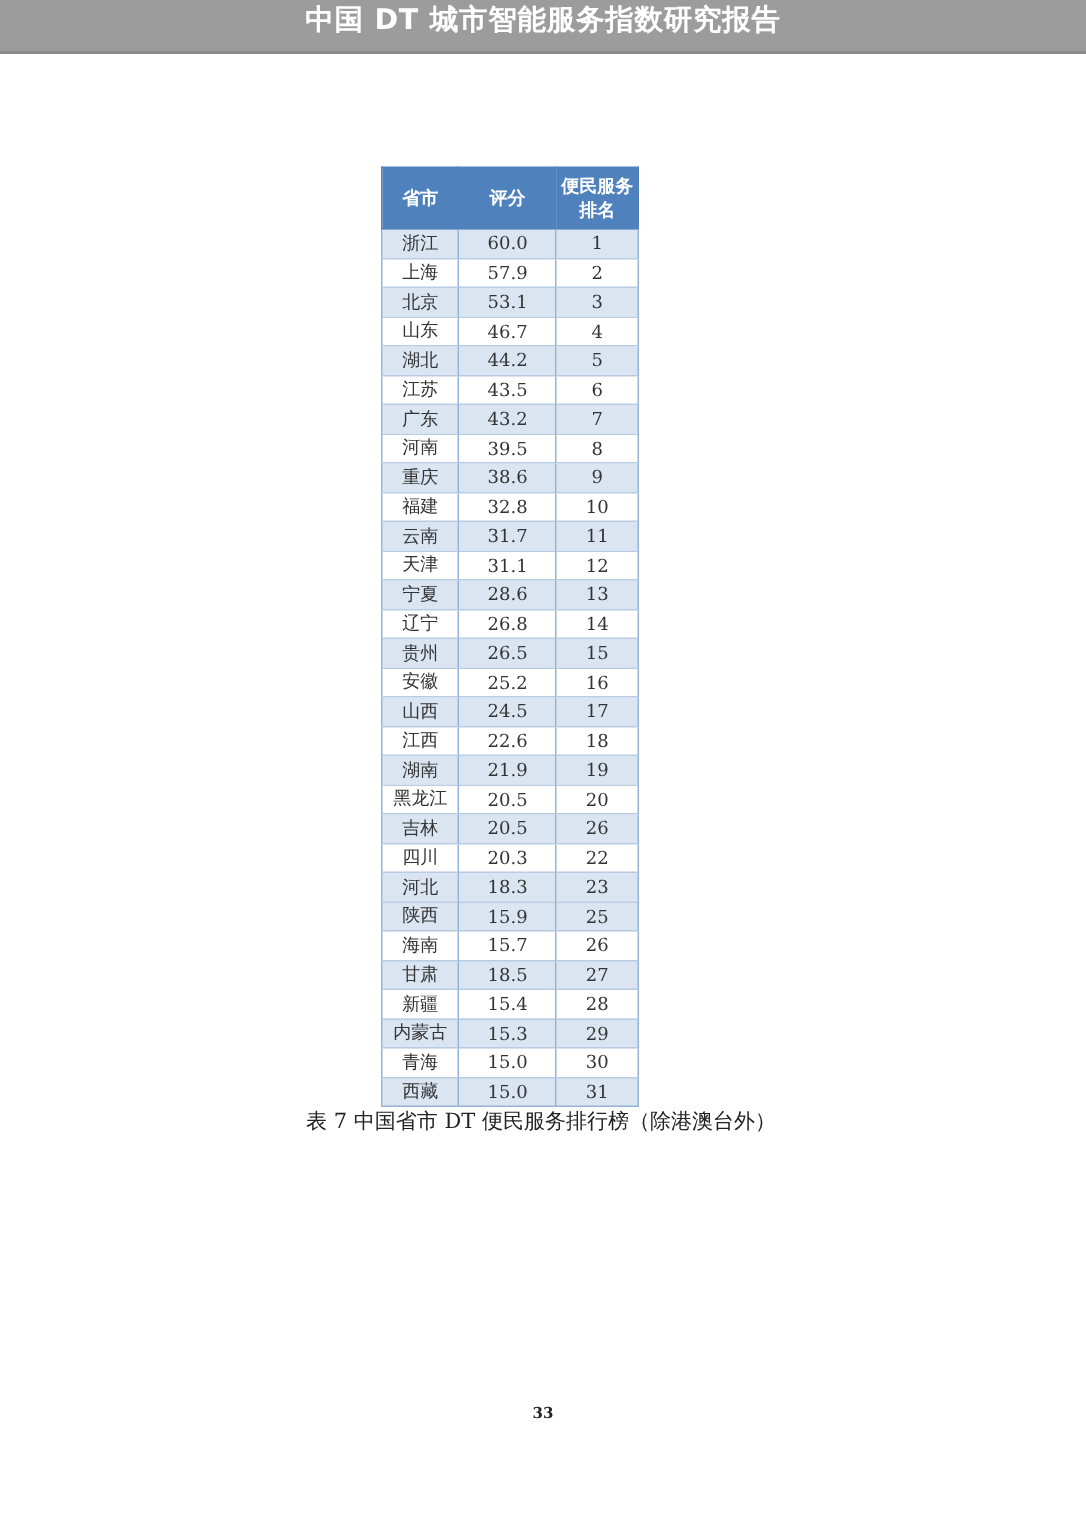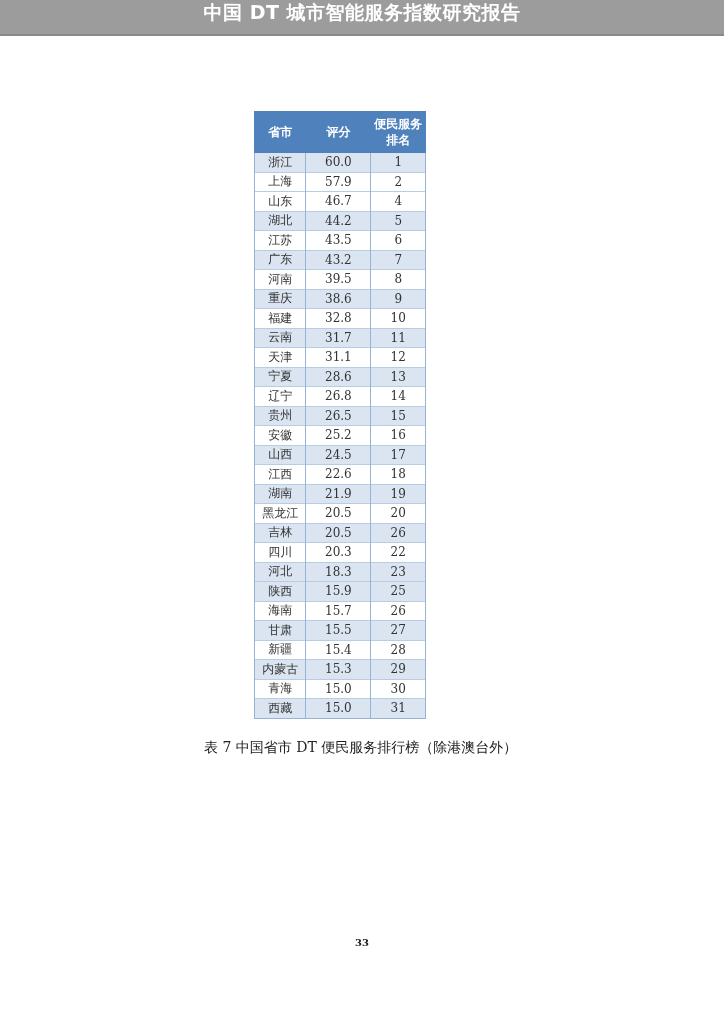--- a/index.html
+++ b/index.html
@@ -61,20 +61,25 @@
       <tr class="odd">
         <td class="c0">浙江</td>
         <td class="c1">60.0</td>
         <td class="c2">1</td>
       </tr>
       <tr class="even">
         <td class="c0">上海</td>
         <td class="c1">57.9</td>
         <td class="c2">2</td>
       </tr>
+      <tr class="odd">
+        <td class="c0">北京</td>
+        <td class="c1">53.1</td>
+        <td class="c2">3</td>
+      </tr>
       <tr class="even">
         <td class="c0">山东</td>
         <td class="c1">46.7</td>
         <td class="c2">4</td>
       </tr>
       <tr class="odd">
         <td class="c0">湖北</td>
         <td class="c1">44.2</td>
         <td class="c2">5</td>
       </tr>
@@ -173,21 +178,21 @@
         <td class="c1">15.9</td>
         <td class="c2">25</td>
       </tr>
       <tr class="even">
         <td class="c0">海南</td>
         <td class="c1">15.7</td>
         <td class="c2">26</td>
       </tr>
       <tr class="odd">
         <td class="c0">甘肃</td>
-        <td class="c1">15.5</td>
+        <td class="c1">18.5</td>
         <td class="c2">27</td>
       </tr>
       <tr class="even">
         <td class="c0">新疆</td>
         <td class="c1">15.4</td>
         <td class="c2">28</td>
       </tr>
       <tr class="odd">
         <td class="c0">内蒙古</td>
         <td class="c1">15.3</td>

